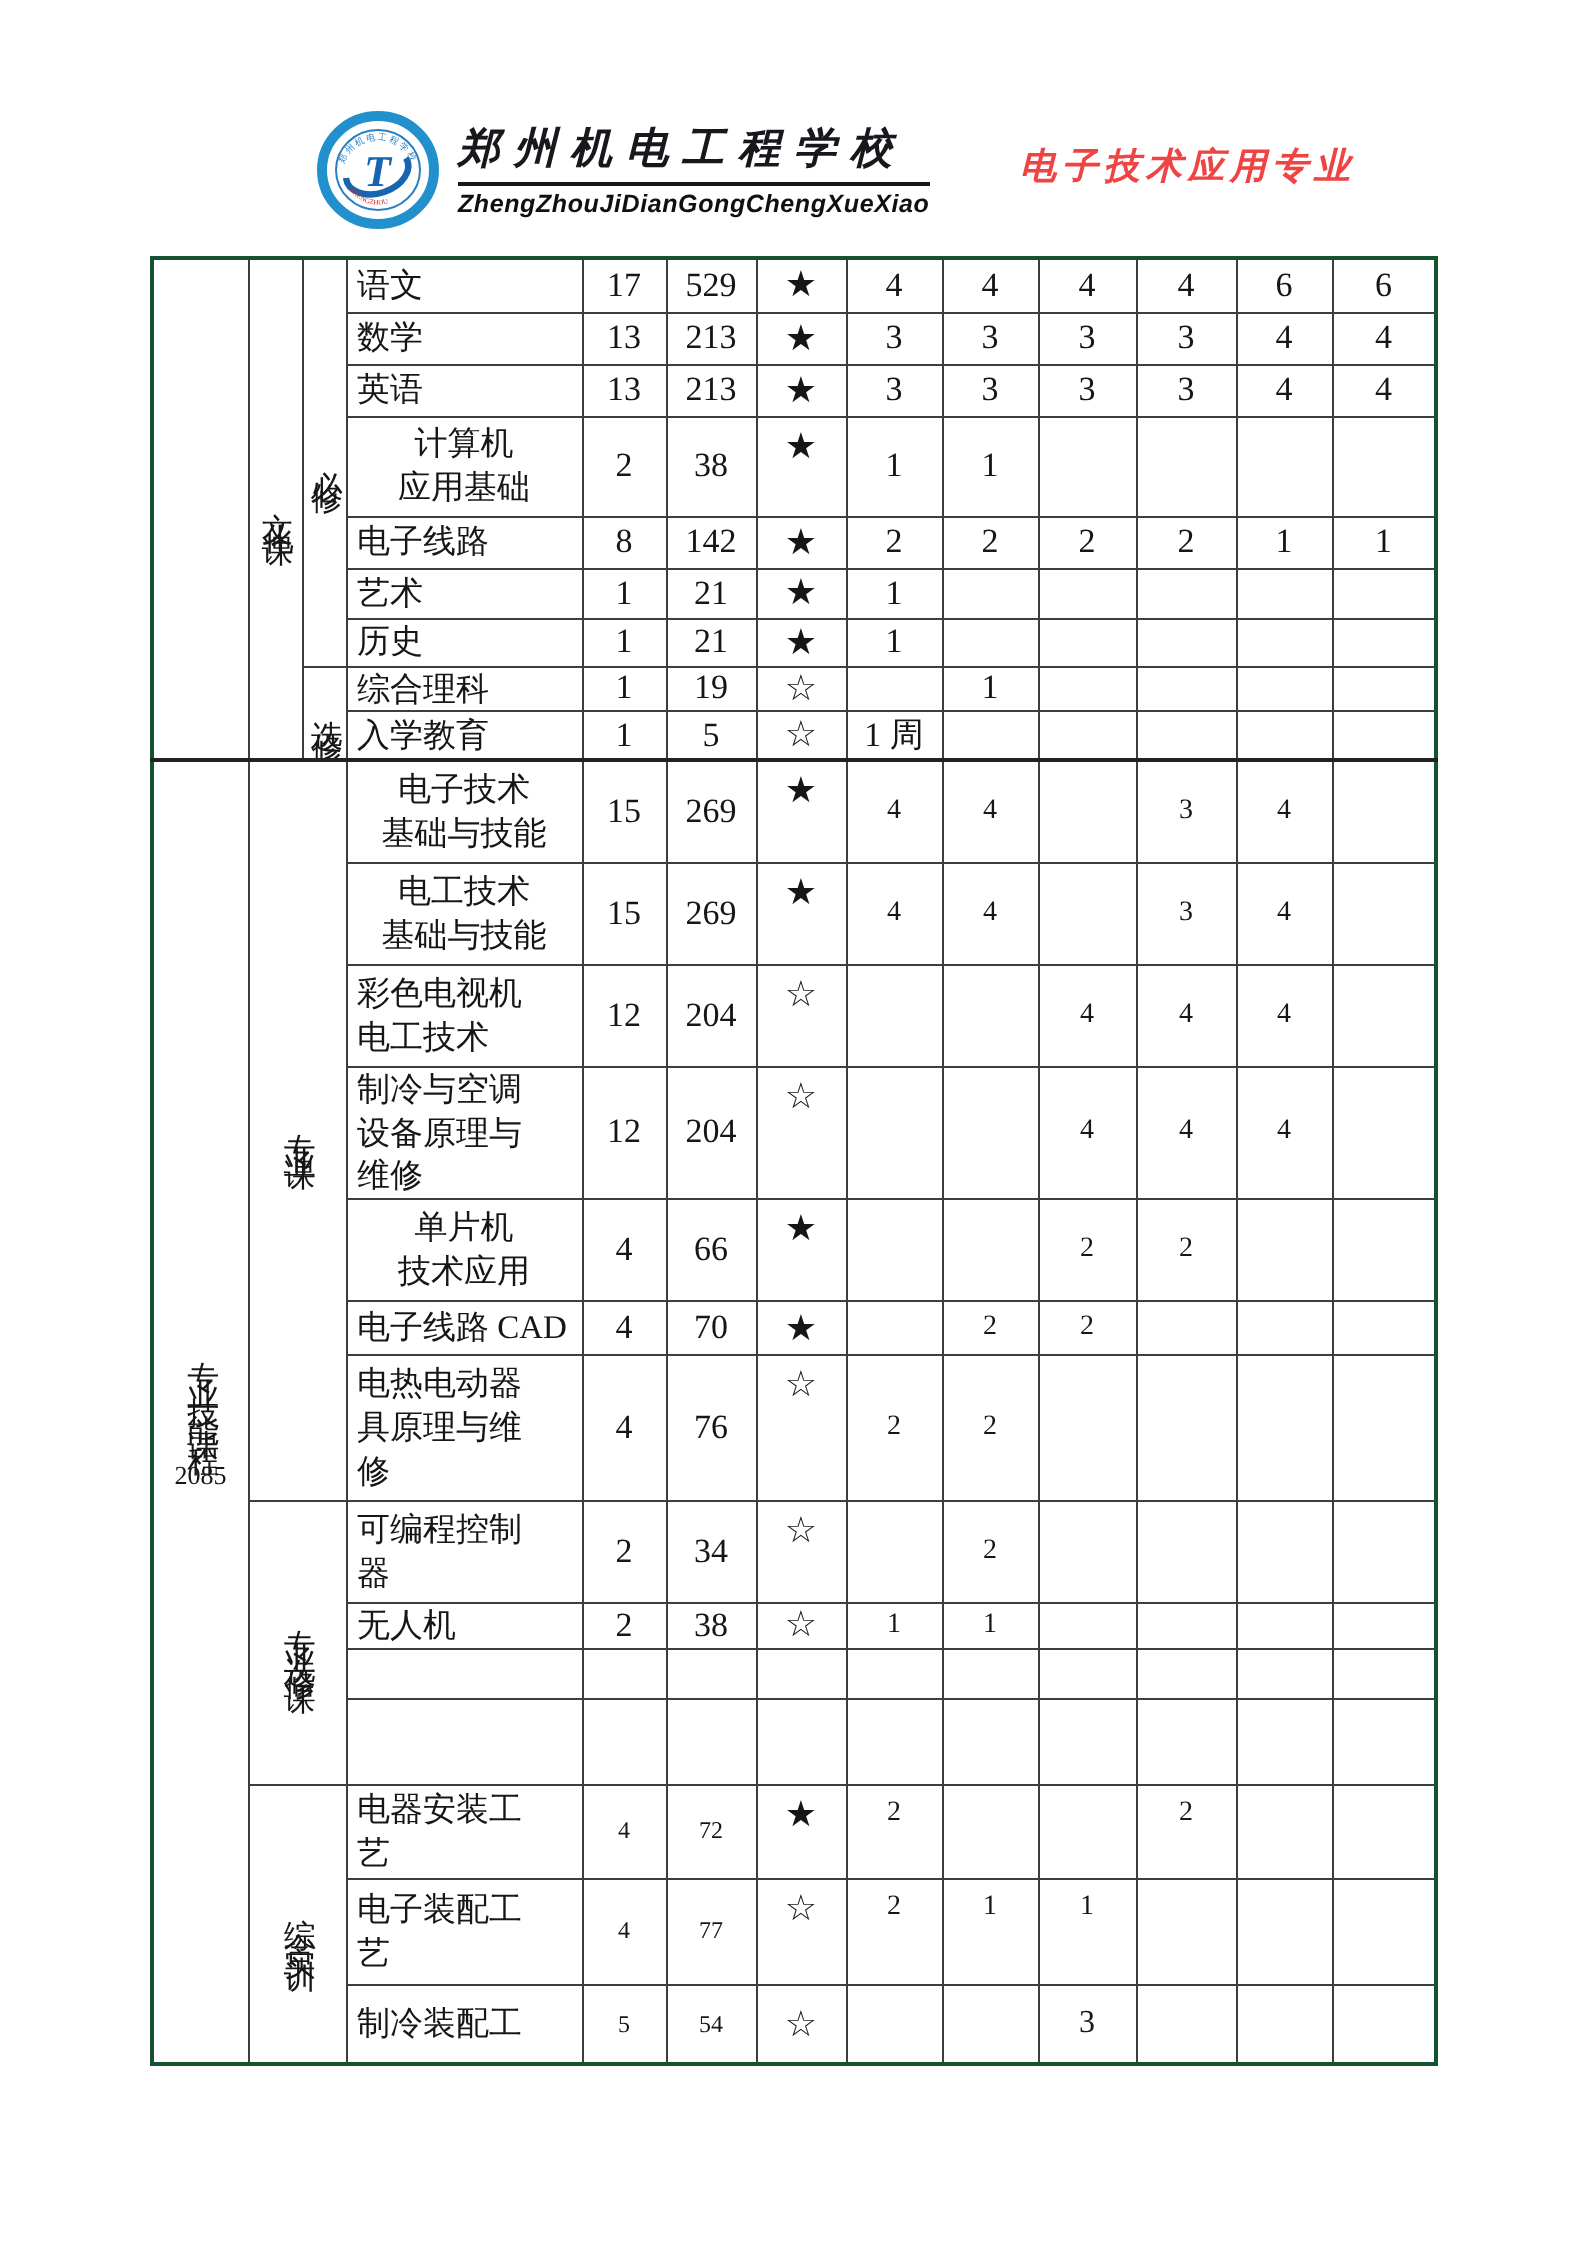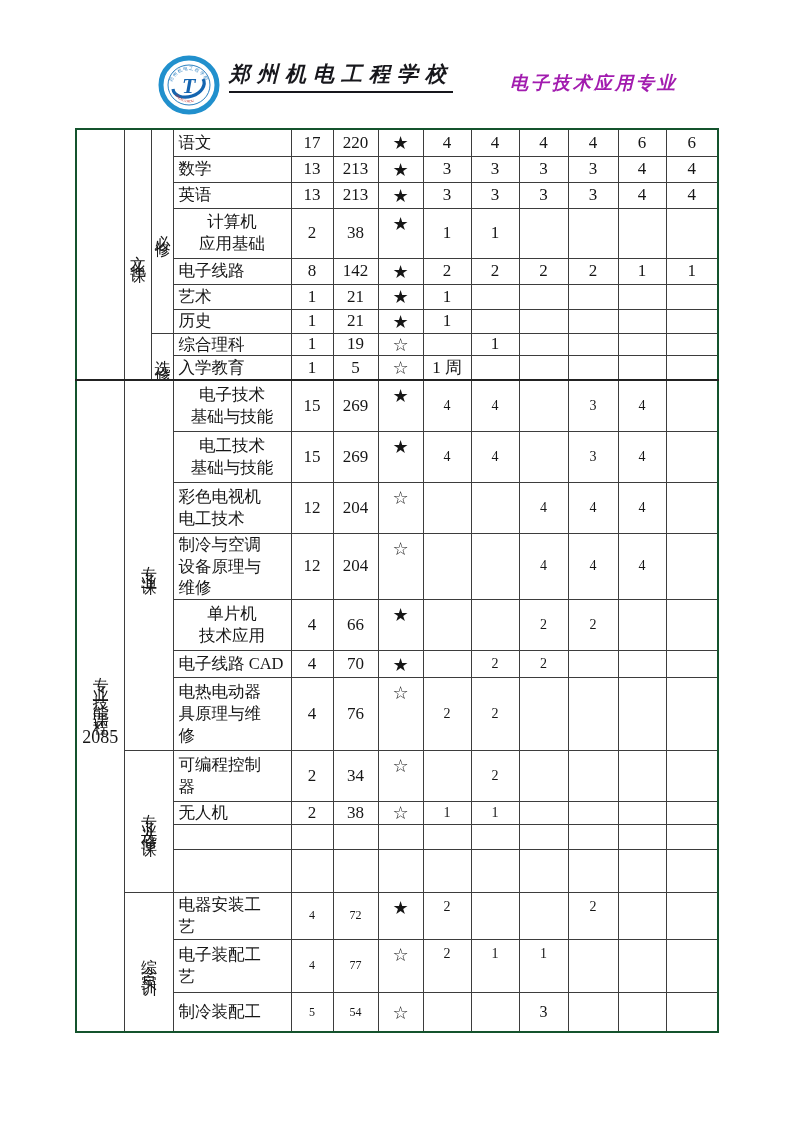--- a/index.html
+++ b/index.html
@@ -9,40 +9,40 @@
   
   .header { position:absolute; left:0; top:0; width:793px; height:128px; }
   .logo { position:absolute; left:157px; top:55px; }
   .school-block { position:absolute; left:229px; top:60px; }
   .school-name { font-family:"Liberation Serif", serif; font-weight:bold; font-style:italic;
                  font-size:21px; letter-spacing:7px; color:#17171c; white-space:nowrap;
                  padding-bottom:3px; border-bottom:2px solid #17171c; }
   .school-pinyin { font-family:"Liberation Sans", sans-serif; font-weight:bold; font-style:italic;
                    font-size:12.5px; color:#101014; padding-top:2px; letter-spacing:0.3px; }
   .doc-title { position:absolute; left:510px; top:71px; font-family:"Liberation Serif", serif;
-               font-weight:bold; font-style:italic; font-size:18px; letter-spacing:3px; color:#a21caf; }
+               font-weight:bold; font-style:italic; font-size:18px; letter-spacing:3px; color:#ef4444; }
 
   
   table.curr { position:absolute; left:75px; top:128px; width:642px; border-collapse:collapse;
                table-layout:fixed; border:2px solid #14532d; }
   td { border:1px solid #3d3d3d; padding:0; text-align:center; vertical-align:middle;
        font-family:"Liberation Serif", serif; font-size:17px; color:#161616; overflow:hidden; }
   td.name { text-align:left; padding-left:5px; white-space:pre-line; line-height:1.32; font-size:16.5px; }
   td.name.c { text-align:center; padding-left:0; }
   td.star { font-family:"DejaVu Sans", sans-serif; font-size:18px; }
   tr.tall td.star { vertical-align:top; padding-top:4px; }
   tr.vt-sem td.sem { vertical-align:top; padding-top:6px; }
   tr.p-row td.sem { font-size:14px; }
   tr.sm-num td.num { font-size:12px; }
   tr.section-start td { border-top:2px solid #222; }
   td.vcell { vertical-align:middle; }
   .vlabel { writing-mode:vertical-lr; text-orientation:upright; display:inline-block;
             letter-spacing:6px; font-size:16px; line-height:1.05; }
   .vlabel.wide { letter-spacing:7px; }
-  .cat-code { font-size:18px; margin-top:4px; letter-spacing:0; }
+  .cat-code { font-size:13px; margin-top:4px; letter-spacing:0; }
 
   
   .page-number { position:absolute; left:0; top:1040px; width:100%; text-align:center;
                  font-family:"Liberation Sans", sans-serif; font-size:13px; font-weight:bold; color:#2e2e2e; }
 </style>
 </head>
 <body>
 
 <div class="page">
 
@@ -52,20 +52,21 @@
       <ellipse cx="32" cy="30" rx="21" ry="20" fill="#ffffff" stroke="#2a7fc0" stroke-width="1"></ellipse>
       <path d="M16 34 a 16 11 -18 1 0 30 -10" fill="none" stroke="#1565b0" stroke-width="3.2"></path>
       <text x="25" y="38" font-family="Liberation Serif, serif" font-style="italic" font-weight="bold" font-size="22" fill="#1565b0">T</text>
       <path id="topArc" d="M15 27 A 18 18 0 0 1 49 27" fill="none"></path>
       <text font-size="4.5" fill="#2a7fc0" letter-spacing="1"><textPath href="#topArc">郑州机电工程学校</textPath></text>
       <path id="botArc" d="M18 40 A 17 17 0 0 0 46 40" fill="none"></path>
       <text font-size="3.5" fill="#c03030"><textPath href="#botArc">ZHENGZHOU</textPath></text>
     </svg>
     <div class="school-block">
       <div class="school-name">郑州机电工程学校</div>
+      <div class="school-pinyin">ZhengZhouJiDianGongChengXueXiao</div>
     </div>
     <div class="doc-title">电子技术应用专业</div>
   </div>
 
   <table class="curr">
     <colgroup>
       <col style="width:48px">
         <col style="width:27px">
         <col style="width:22px">
         <col style="width:118px">
@@ -80,21 +81,21 @@
         <col style="width:52px">
     </colgroup>
 
     <tbody>
         <tr class="c-row" style="height:27px">
       <td rowspan="9"></td>
       <td rowspan="9" class="vcell"><span class="vlabel">文化课</span></td>
       <td rowspan="7" class="vcell"><span class="vlabel wide">必修</span></td>
       <td class="name">语文</td>
       <td class="num">17</td>
-      <td class="num">220</td>
+      <td class="num">529</td>
       <td class="star">★</td>
       <td class="sem">4</td>
       <td class="sem">4</td>
       <td class="sem">4</td>
       <td class="sem">4</td>
       <td class="sem">6</td>
       <td class="sem">6</td>
     </tr>
     <tr class="c-row" style="height:26px">
       <td class="name">数学</td>

